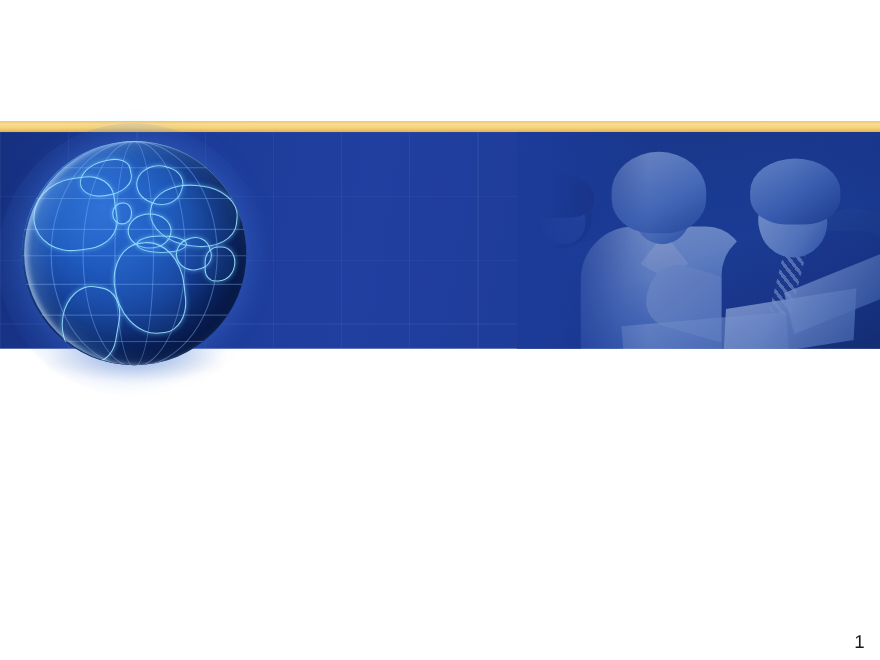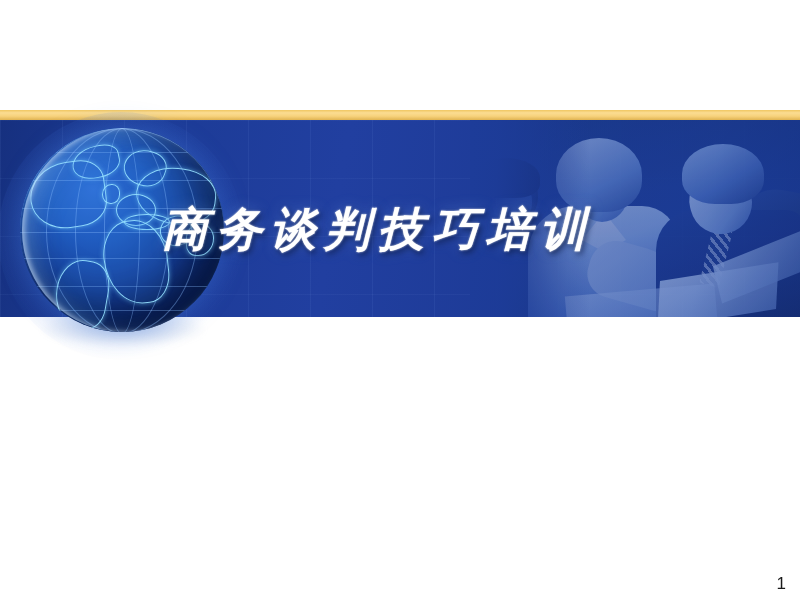--- a/index.html
+++ b/index.html
@@ -440,17 +440,16 @@
       <div class="cont c-medit"></div>
       <div class="cont c-africa"></div>
       <div class="cont c-samerica"></div>
       <div class="cont c-arabia"></div>
       <div class="cont c-india"></div>
 
       <div class="limb"></div>
     </div>
   </div>
 
-  <div class="title">商务谈判技巧培训</div>
 
   <div class="slide-number">1</div>
 
 </div>
 
 </body></html>

